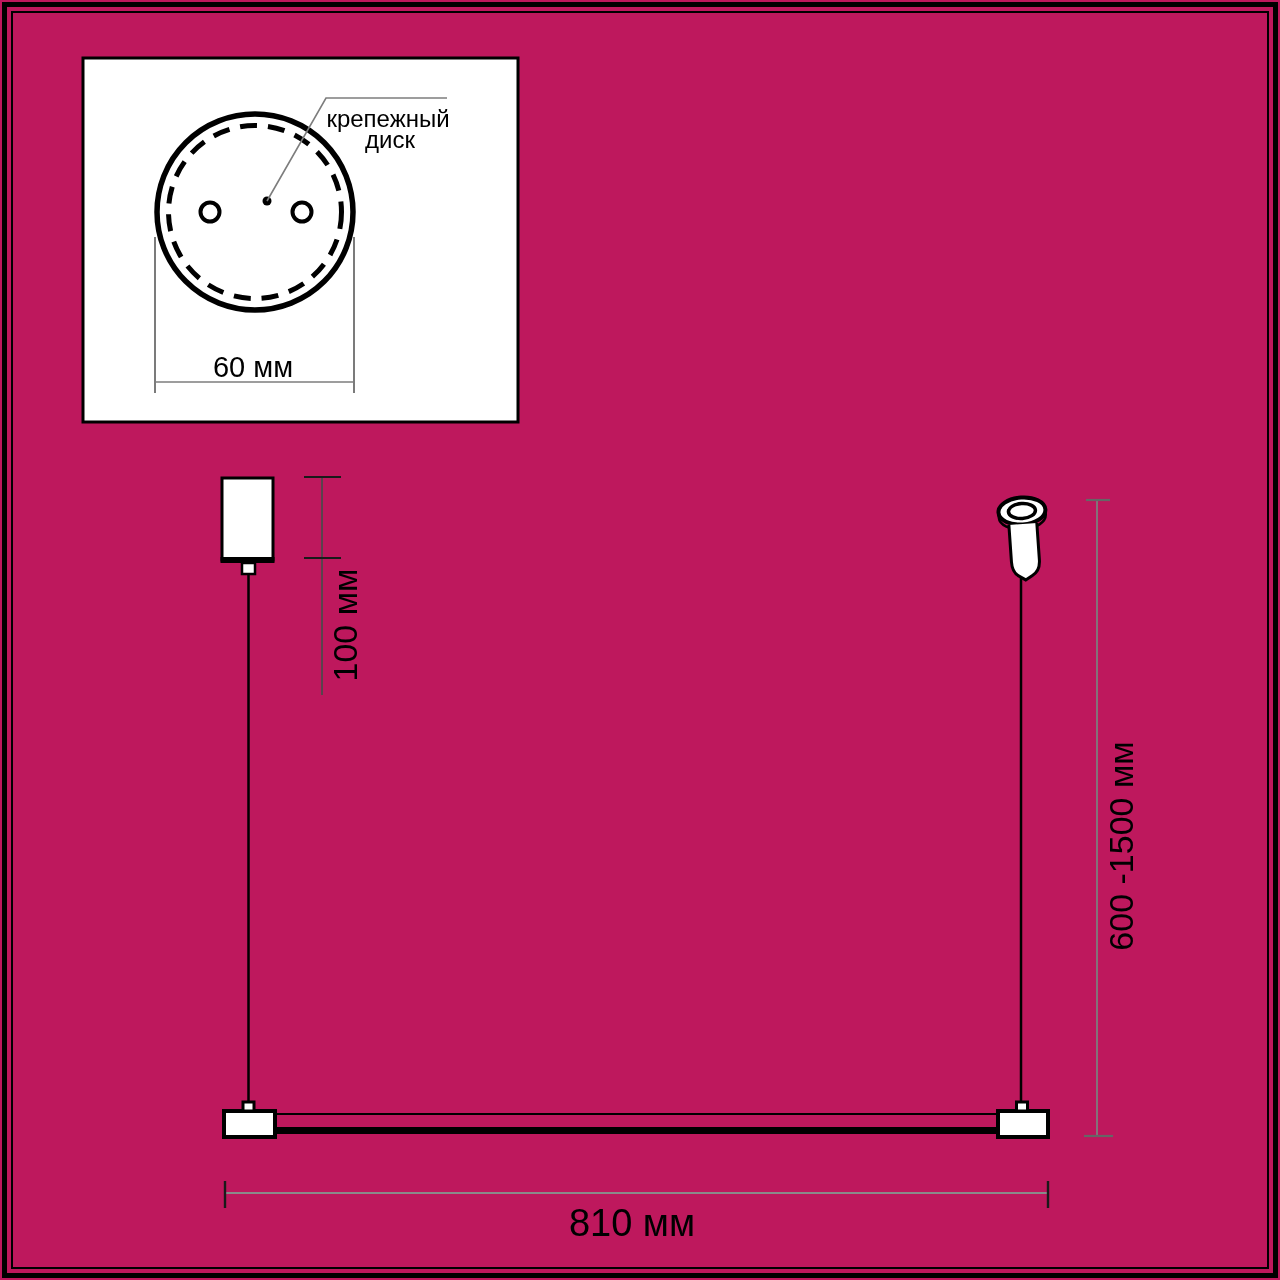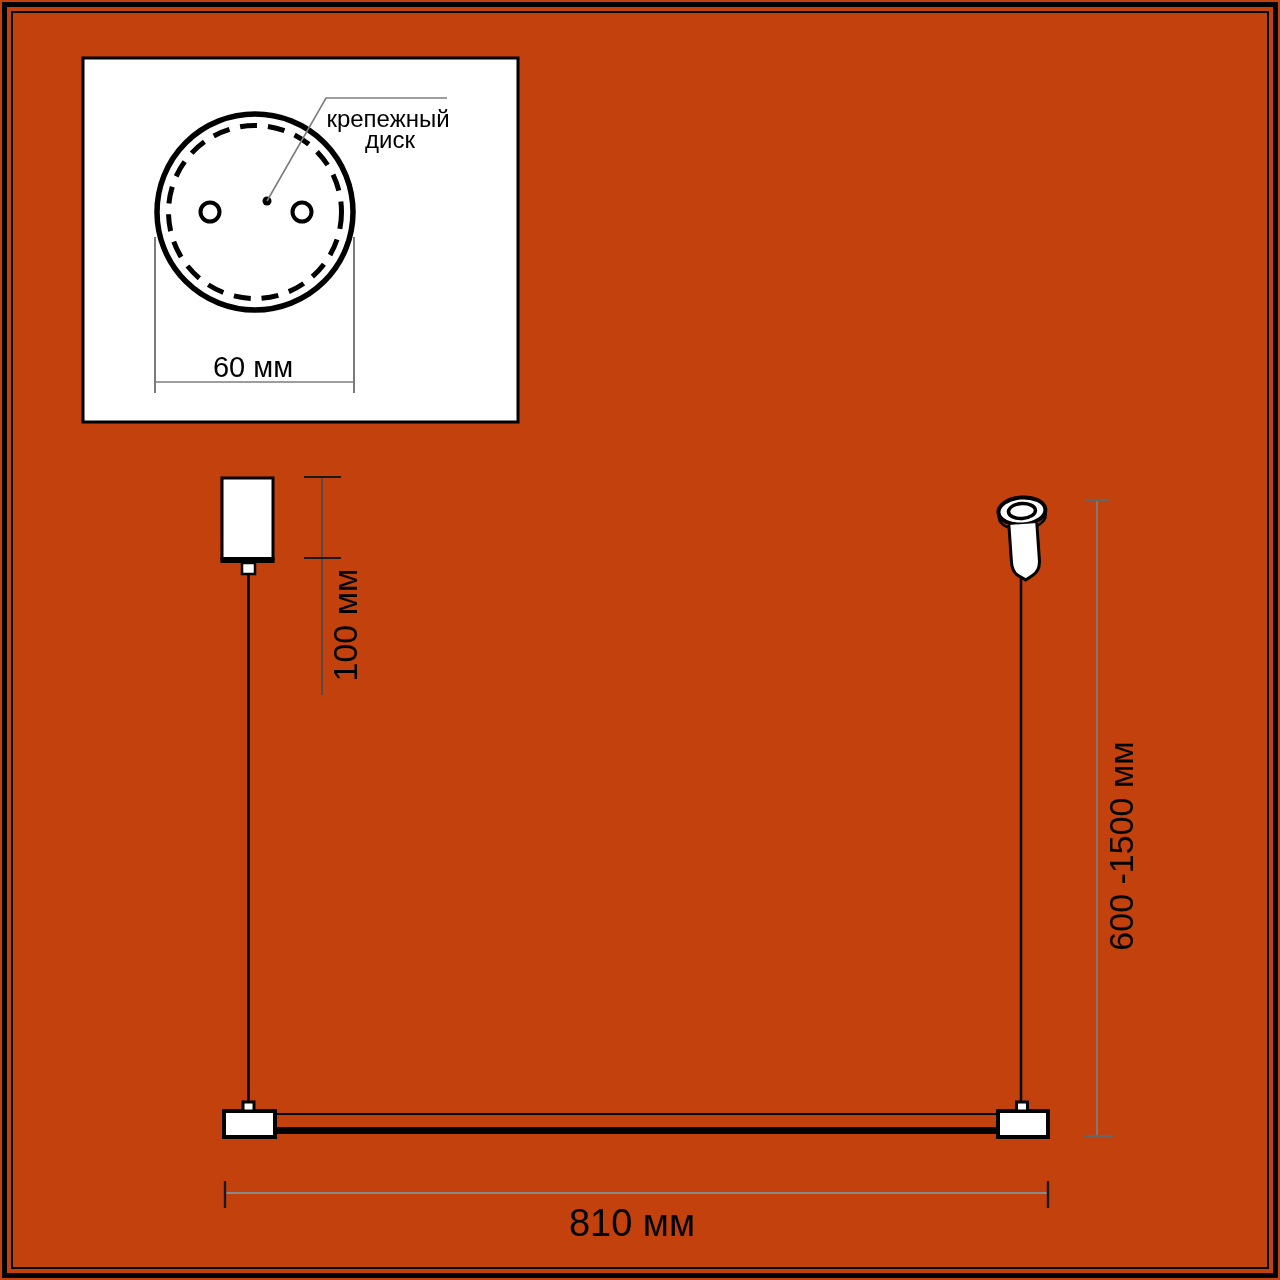--- a/index.html
+++ b/index.html
@@ -5,21 +5,21 @@
   html, body {
     margin: 0;
     padding: 0;
     background: #ffffff;
     font-family: "Liberation Sans", sans-serif;
   }
   .canvas {
     position: relative;
     width: 1280px;
     height: 1280px;
-    background: #c2410c;
+    background: #be185d;
     overflow: hidden;
   }
   .frame-outer {
     position: absolute;
     inset: 2px;
     border: 5px solid #000000;
   }
   .frame-inner {
     position: absolute;
     inset: 11px;

